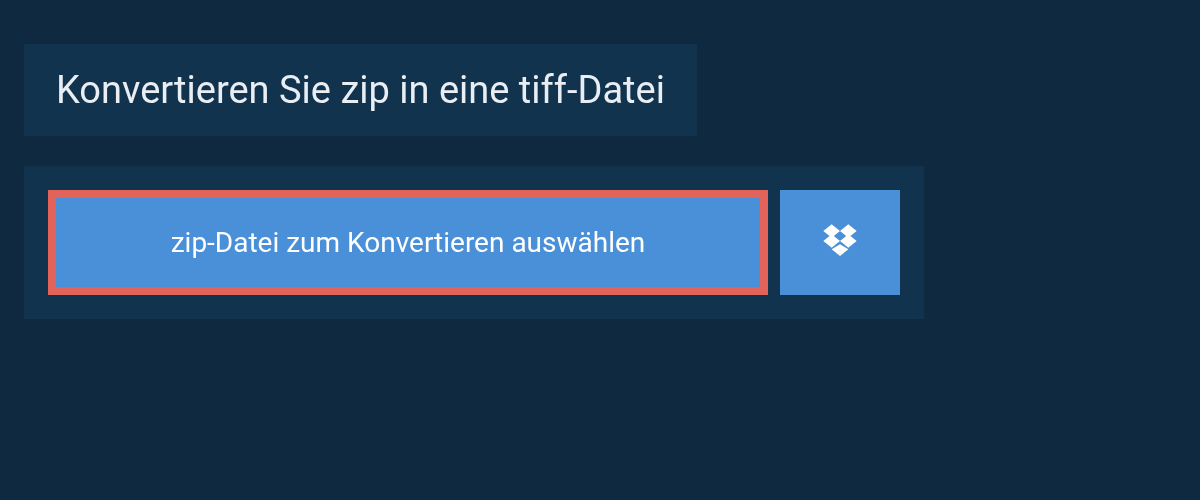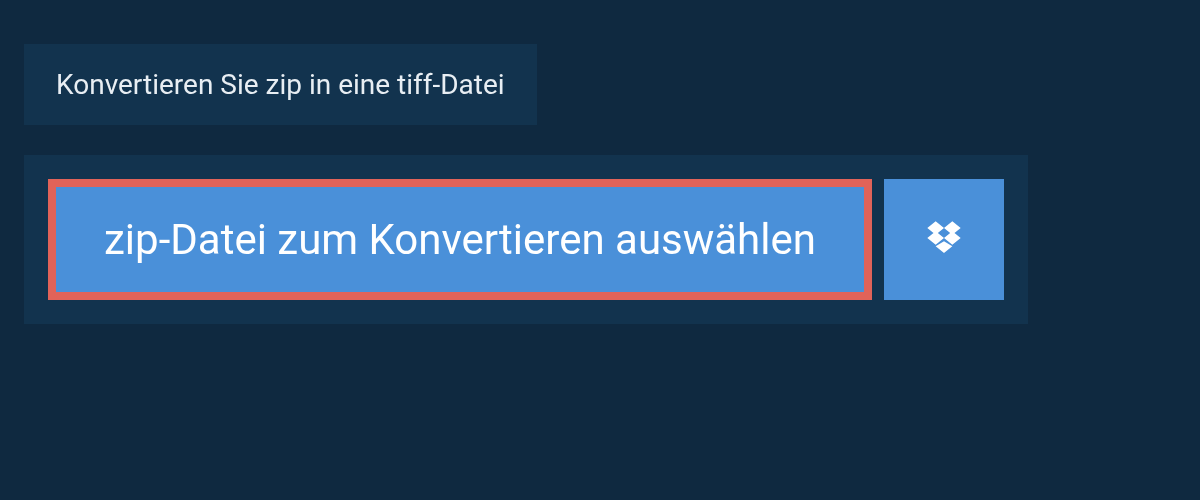--- a/index.html
+++ b/index.html
@@ -16,36 +16,36 @@
     }
     .title-bar {
       background: #12334e;
       display: inline-block;
       padding: 24px 32px;
       margin-top: 44px;
       margin-left: 24px;
     }
     .title-text {
       color: #e8eef3;
-      font-size: 28px;
+      font-size: 38px;
       font-weight: 400;
     }
     .button-row {
       display: flex;
       margin-top: 30px;
       margin-left: 24px;
       background: #12334e;
       padding: 24px;
       width: fit-content;
     }
     .select-button {
       background: #4a90d9;
       border: 8px solid #e16359;
       color: #ffffff;
-      font-size: 42px;
+      font-size: 28px;
       font-weight: 400;
       padding: 28px 48px;
       cursor: pointer;
       display: flex;
       align-items: center;
       justify-content: center;
       min-width: 720px;
     }
     .dropbox-button {
       background: #4a90d9;

